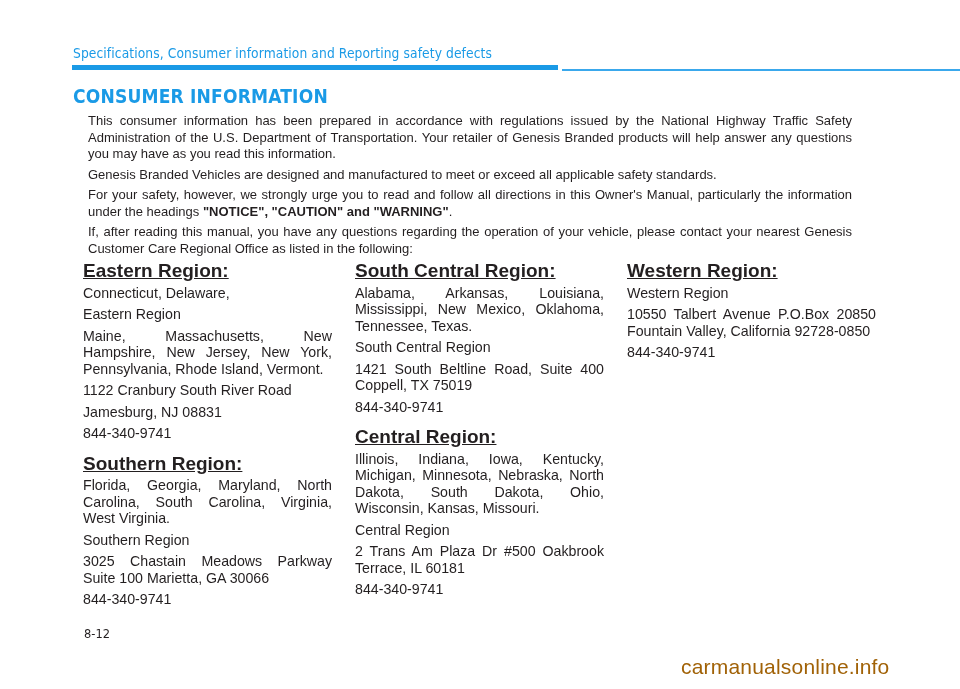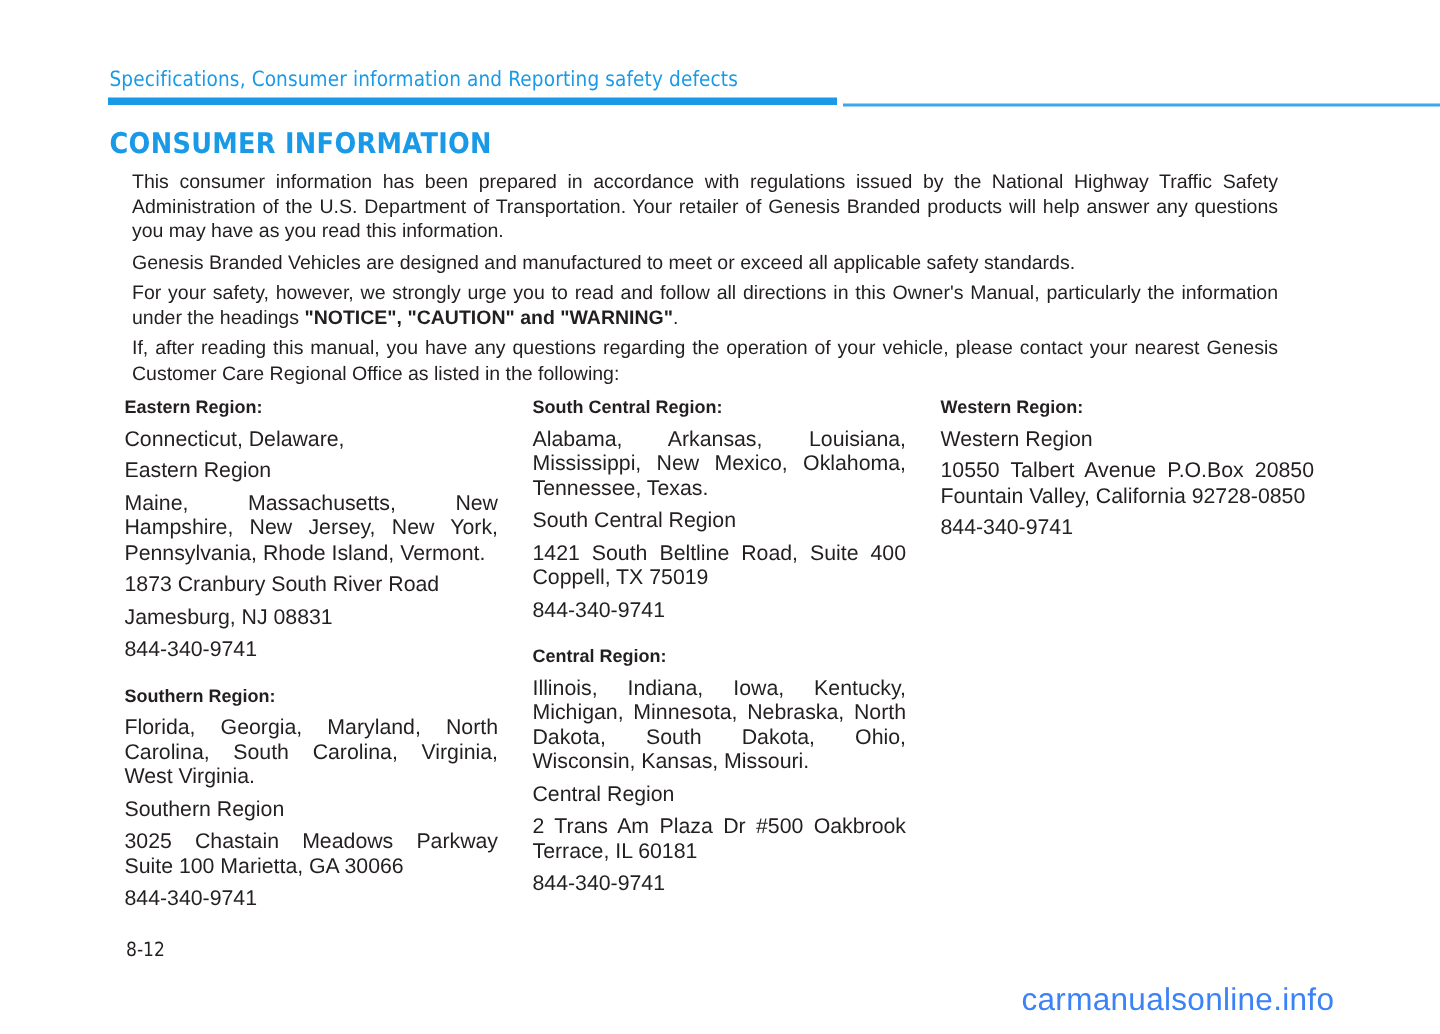--- a/index.html
+++ b/index.html
@@ -80,23 +80,24 @@
       line-height: 16.5px;
     }
     .col-1 { left: 83px; }
     .col-2 { left: 355px; }
     .col-3 { left: 627px; }
     .region {
       margin-bottom: 14px;
     }
     .region h3 {
       margin: 0 0 5px 0;
-      font-size: 12px;
+      font-size: 19px;
       font-weight: bold;
       line-height: 16.5px;
+      text-decoration: underline;
     }
     .region p {
       margin: 0 0 5px 0;
       text-align: justify;
       text-align-last: left;
     }
     .page-number {
       position: absolute;
       left: 84px;
       top: 626px;
@@ -105,21 +106,21 @@
       color: #231f20;
       transform: scaleX(0.88);
       transform-origin: left top;
     }
     .watermark {
       position: absolute;
       left: 681px;
       top: 655px;
       font-family: "Liberation Sans", sans-serif;
       font-size: 21px;
-      color: #3b82f6;
+      color: #a16207;
       letter-spacing: 0.2px;
     }
   </style>
 </head>
 <body>
 
 <div class="section-header">Specifications, Consumer information and Reporting safety defects</div>
 <div class="header-bar-thick"></div>
 <div class="header-bar-thin"></div>
 
@@ -131,21 +132,21 @@
   <p><span>For your safety, however, we strongly urge you to read and follow all directions in this Owner's Manual, particularly the information under the headings </span><b>"NOTICE", "CAUTION" and "WARNING"</b><span>.</span></p>
   <p>If, after reading this manual, you have any questions regarding the operation of your vehicle, please contact your nearest Genesis Customer Care Regional Office as listed in the following:</p>
 </div>
 
 <div class="col col-1">
   <div class="region">
     <h3>Eastern Region:</h3>
     <p>Connecticut, Delaware,</p>
     <p>Eastern Region</p>
     <p>Maine, Massachusetts, New Hampshire, New Jersey, New York, Pennsylvania, Rhode Island, Vermont.</p>
-    <p>1873 Cranbury South River Road</p>
+    <p>1122 Cranbury South River Road</p>
     <p>Jamesburg, NJ 08831</p>
     <p>844-340-9741</p>
   </div>
   <div class="region" style="margin-top:8px;">
     <h3>Southern Region:</h3>
     <p>Florida, Georgia, Maryland, North Carolina, South Carolina, Virginia, West Virginia.</p>
     <p>Southern Region</p>
     <p>3025 Chastain Meadows Parkway Suite 100 Marietta, GA 30066</p>
     <p>844-340-9741</p>
   </div>

